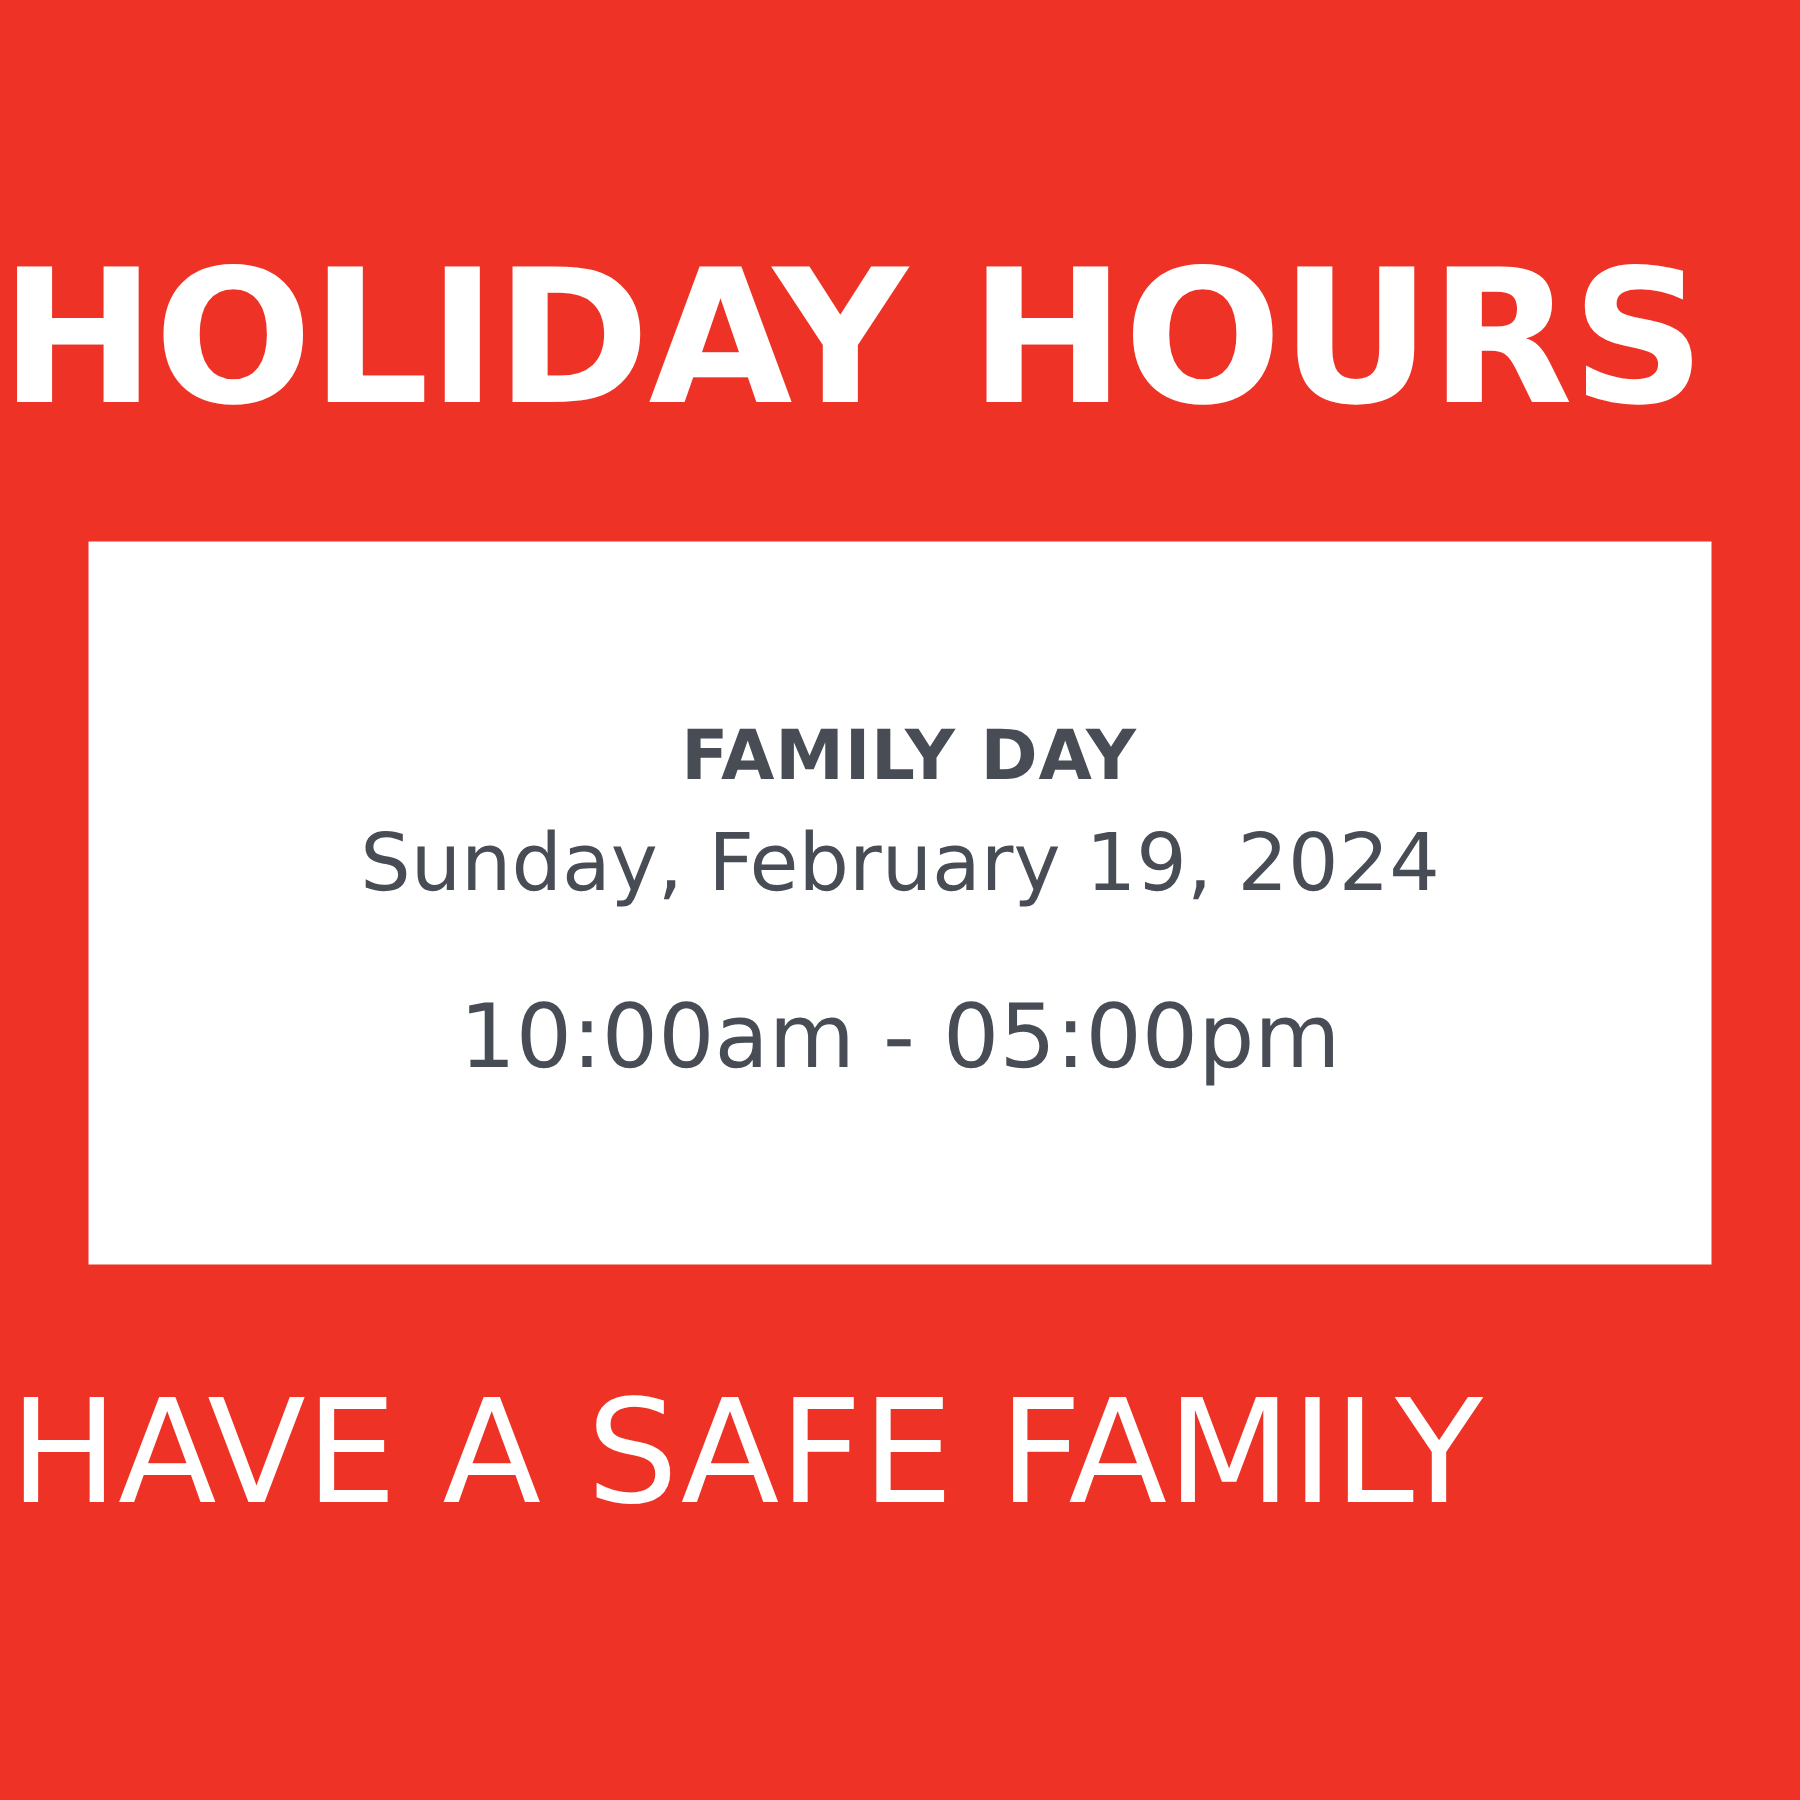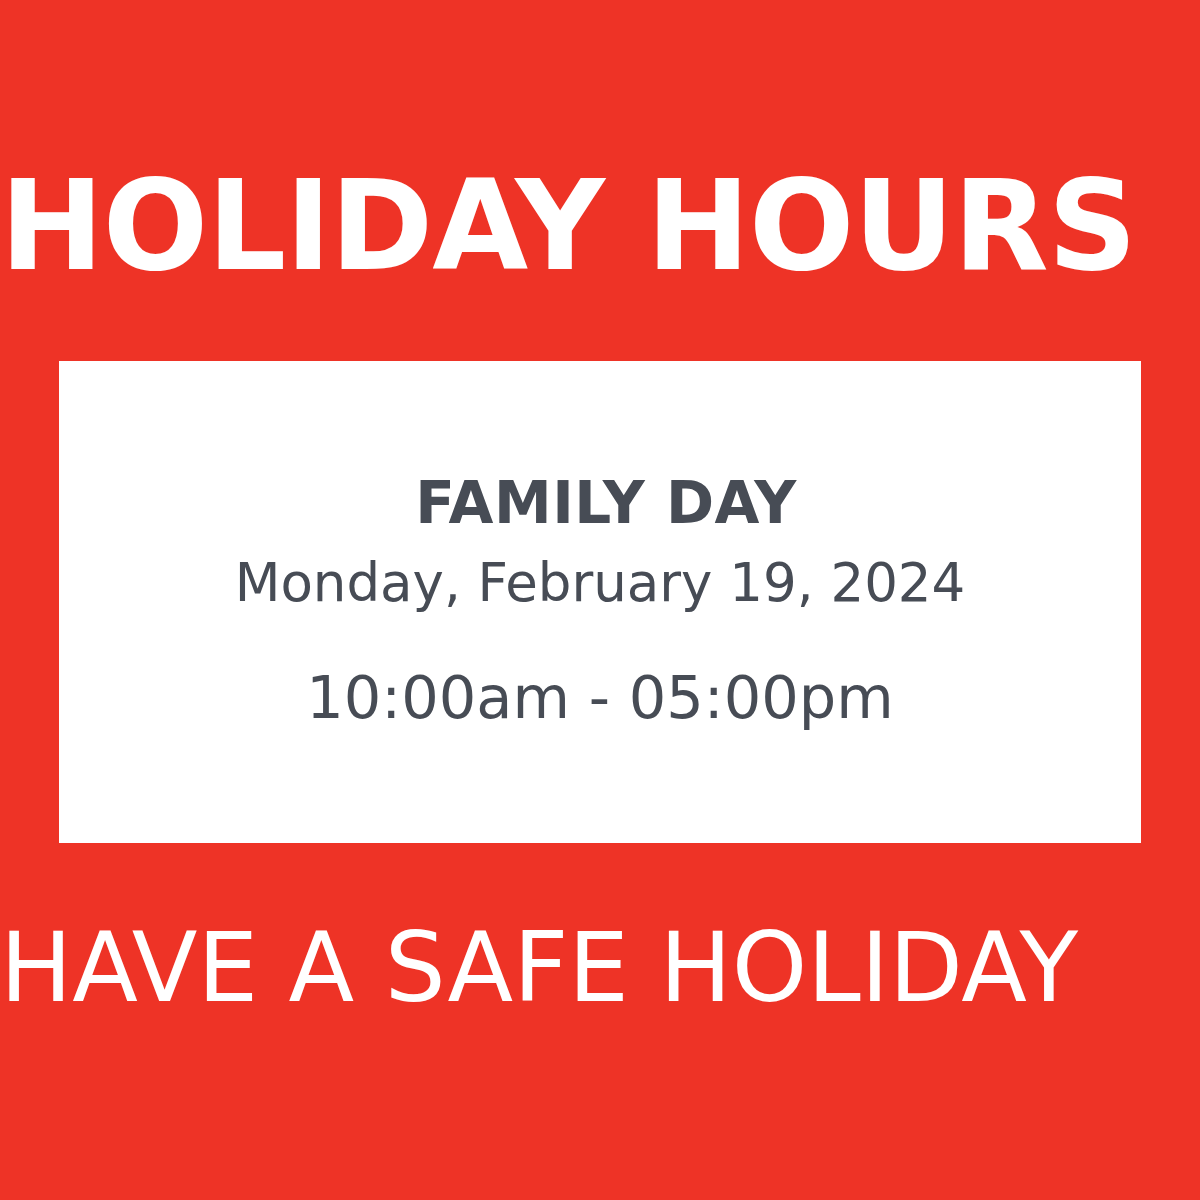--- a/index.html
+++ b/index.html
@@ -54,21 +54,21 @@
 
   .card-inner {
     width: 100%;
     text-align: center;
   }
 
   .event-name {
     color: #474c55;
     font-family: "DejaVu Sans", sans-serif;
     font-weight: 700;
-    font-size: 58px;
+    font-size: 46px;
     line-height: 1.15;
     letter-spacing: 0.5px;
     margin: 0;
     white-space: nowrap;
     padding-left: 12px;
   }
 
   .event-date {
     color: #474c55;
     font-family: "DejaVu Sans", sans-serif;
@@ -108,20 +108,20 @@
 </head>
 <body>
 
 <div class="poster">
 
   <div class="headline">HOLIDAY HOURS</div>
 
   <div class="card">
     <div class="card-inner">
       <div class="event-name">FAMILY DAY</div>
-      <div class="event-date">Monday, February 19, 2024</div>
+      <div class="event-date">Sunday, February 19, 2024</div>
       <div class="event-hours">10:00am - 05:00pm</div>
     </div>
   </div>
 
-  <div class="footer-message">HAVE A SAFE HOLIDAY</div>
+  <div class="footer-message">HAVE A SAFE FAMILY</div>
 
 </div>
 
 </body></html>

